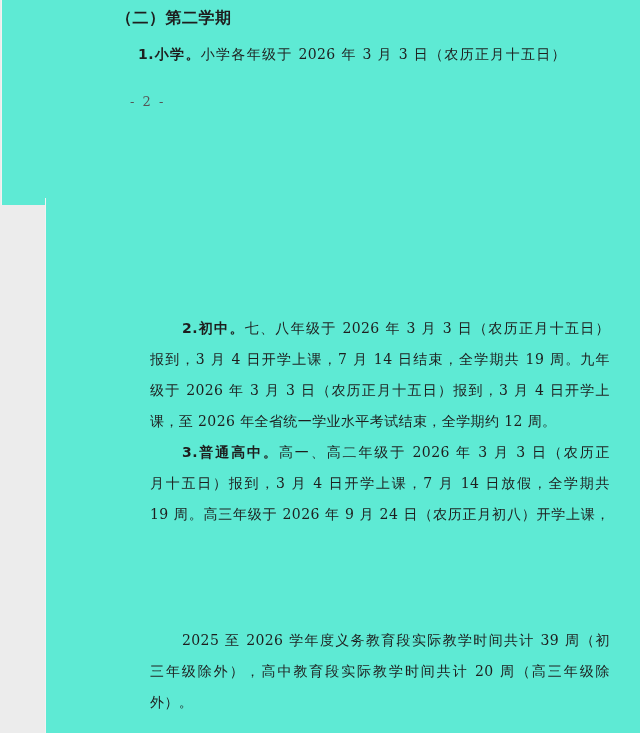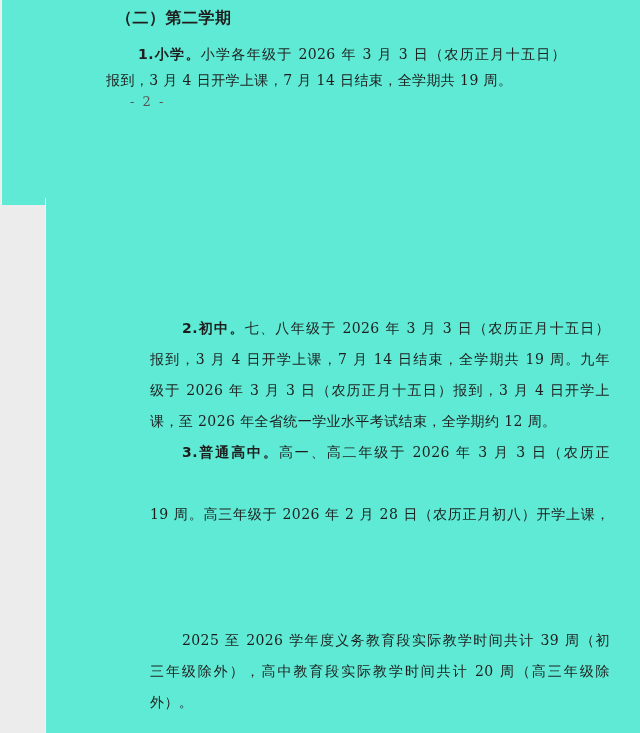--- a/index.html
+++ b/index.html
@@ -76,36 +76,36 @@
   </style>
 </head>
 <body>
 
 <div class="page page-top">
   <div class="heading">（二）第二学期</div>
 
   <div class="line indent justify" style="top:44px;">
     <span class="bold">1.小学。</span><span>小学各年级于 2026 年 3 月 3 日（农历正月十五日）</span>
   </div>
-  <div class="line" style="top:70px;">报到，3 月 4 日开学上课，7 月 14 日结束，全学期共 19 周。</div>
 
   <div class="page-number">- 2 -</div>
 </div>
 
 <div class="page page-bottom">
 
   <div class="line indent justify" style="top:120px;">
     <span class="bold">2.初中。</span><span>七、八年级于 2026 年 3 月 3 日（农历正月十五日）</span>
   </div>
   <div class="line justify" style="top:151px;">报到，3 月 4 日开学上课，7 月 14 日结束，全学期共 19 周。九年</div>
   <div class="line justify" style="top:182px;">级于 2026 年 3 月 3 日（农历正月十五日）报到，3 月 4 日开学上</div>
   <div class="line" style="top:213px;">课，至 2026 年全省统一学业水平考试结束，全学期约 12 周。</div>
 
   <div class="line indent justify" style="top:244px;">
     <span class="bold">3.普通高中。</span><span>高一、高二年级于 2026 年 3 月 3 日（农历正</span>
   </div>
-  <div class="line justify" style="top:306px;">19 周。高三年级于 2026 年 2 月 28 日（农历正月初八）开学上课，</div>
+  <div class="line justify" style="top:275px;">月十五日）报到，3 月 4 日开学上课，7 月 14 日放假，全学期共</div>
+  <div class="line justify" style="top:306px;">19 周。高三年级于 2026 年 9 月 24 日（农历正月初八）开学上课，</div>
 
 
   <div class="line indent justify" style="top:432px;">2025 至 2026 学年度义务教育段实际教学时间共计 39 周（初</div>
   <div class="line justify" style="top:463px;">三年级除外），高中教育段实际教学时间共计 20 周（高三年级除</div>
   <div class="line" style="top:494px;">外）。</div>
 </div>
 
 </body></html>

